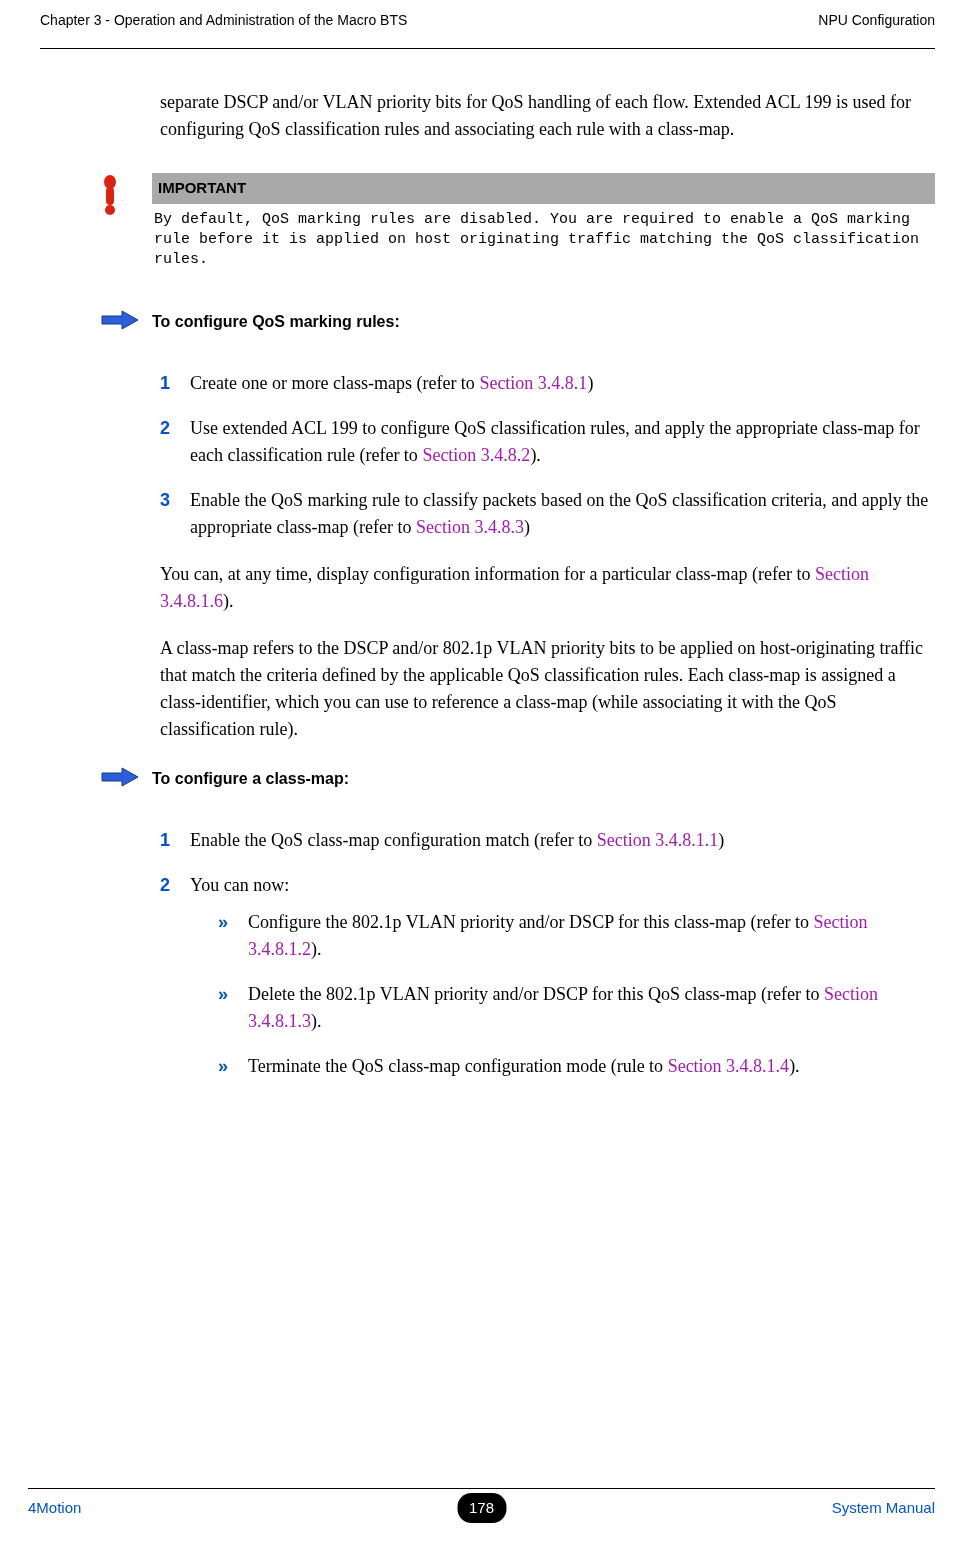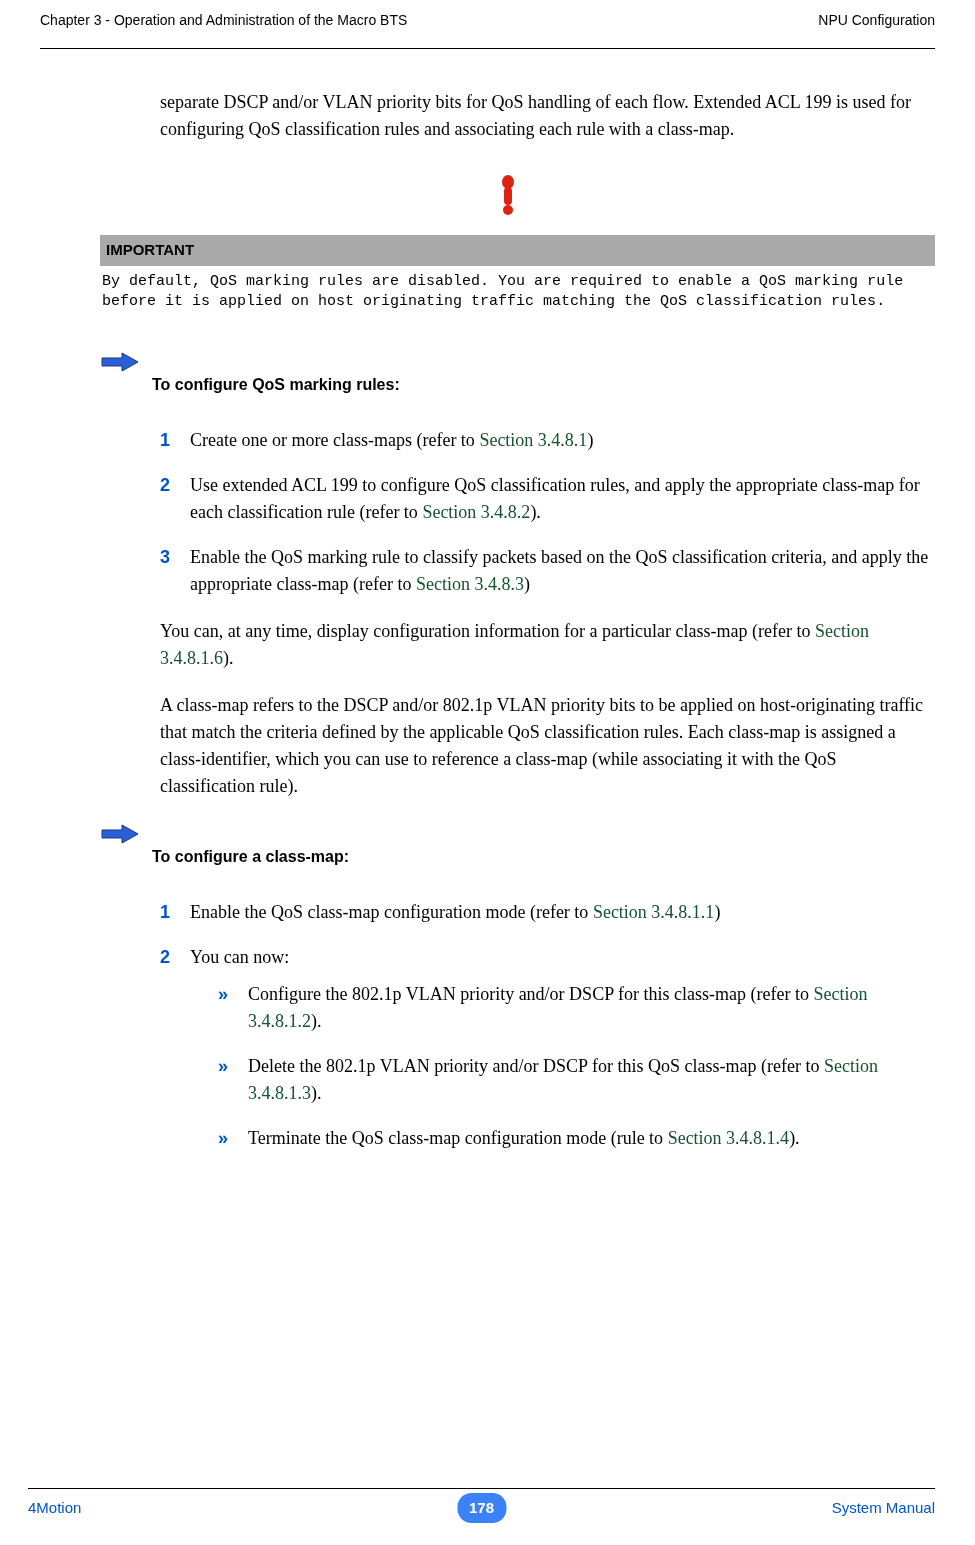--- a/index.html
+++ b/index.html
@@ -28,22 +28,21 @@
     margin-right: 0;
   }
   .intro-para {
     margin-bottom: 30px;
   }
   .important-wrap {
     display: flex;
     gap: 12px;
     margin-left: -60px;
     margin-bottom: 30px;
-    align-items: center;
-    flex-direction: column;
+    align-items: flex-start;
   }
   .important-icon {
     width: 40px;
     flex-shrink: 0;
     padding-top: 2px;
   }
   .important-box {
     flex: 1;
   }
   .important-header {
@@ -65,37 +64,36 @@
     margin-left: -60px;
     margin-bottom: 30px;
     align-items: flex-start;
   }
   .proc-icon { width: 40px; flex-shrink: 0; padding-top:2px; }
   .proc-title {
     font-family: Arial, Helvetica, sans-serif;
     font-weight: bold;
     font-size: 16px;
     padding-top: 4px;
-    margin-top: 21px;
   }
   ol.num-list { list-style: none; padding: 0; margin-bottom: 20px; }
   ol.num-list > li {
     display: flex;
     gap: 14px;
     margin-bottom: 18px;
   }
   .num {
     font-family: Arial, Helvetica, sans-serif;
     font-weight: bold;
     color: #0055cc;
     flex-shrink: 0;
     width: 16px;
   }
   .li-body { flex: 1; }
-  a.xref { color: #14532d; text-decoration: none; }
+  a.xref { color: #a21caf; text-decoration: none; }
   .body-para { margin-bottom: 20px; }
   .h2-row {
     display: flex;
     gap: 30px;
     margin-left: -120px;
     margin-bottom: 14px;
     margin-top: 10px;
     align-items: baseline;
   }
   .h2-num {
@@ -128,25 +126,25 @@
     border-top: 1px solid #000;
     padding-top: 8px;
     display: flex;
     justify-content: space-between;
     align-items: center;
     font-family: Arial, Helvetica, sans-serif;
     font-size: 15px;
     color: #0055cc;
   }
   .page-pill {
-    background: #3b82f6;
+    background: #000000;
     color: #fff;
     border-radius: 14px;
     padding: 4px 12px;
-    font-weight: bold;
+    font-weight: normal;
     position: absolute;
     left: 50%;
     transform: translateX(-50%);
   }
 </style>
 </head>
 <body>
 
 <div class="header-row">
   <span>Chapter 3 - Operation and Administration of the Macro BTS</span>
@@ -207,21 +205,21 @@
       <svg viewBox="0 0 40 24" width="40" height="24">
         <polygon points="2,8 22,8 22,3 38,12 22,21 22,16 2,16" fill="#2a5fd8" stroke="#163a8a" stroke-width="1"></polygon>
       </svg>
     </div>
     <div class="proc-title">To configure a class-map:</div>
   </div>
 
   <ol class="num-list">
     <li>
       <span class="num">1</span>
-      <span class="li-body"><span>Enable the QoS class-map configuration mode (refer to </span><a class="xref">Section 3.4.8.1.1</a><span>)</span></span>
+      <span class="li-body"><span>Enable the QoS class-map configuration match (refer to </span><a class="xref">Section 3.4.8.1.1</a><span>)</span></span>
     </li>
     <li>
       <span class="num">2</span>
       <span class="li-body">
         <span>You can now:</span>
         <ul class="sub-list">
           <li>
             <span class="chev">»</span>
             <span class="li-body"><span>Configure the 802.1p VLAN priority and/or DSCP for this class-map (refer to </span><a class="xref">Section 3.4.8.1.2</a><span>).</span></span>
           </li>

